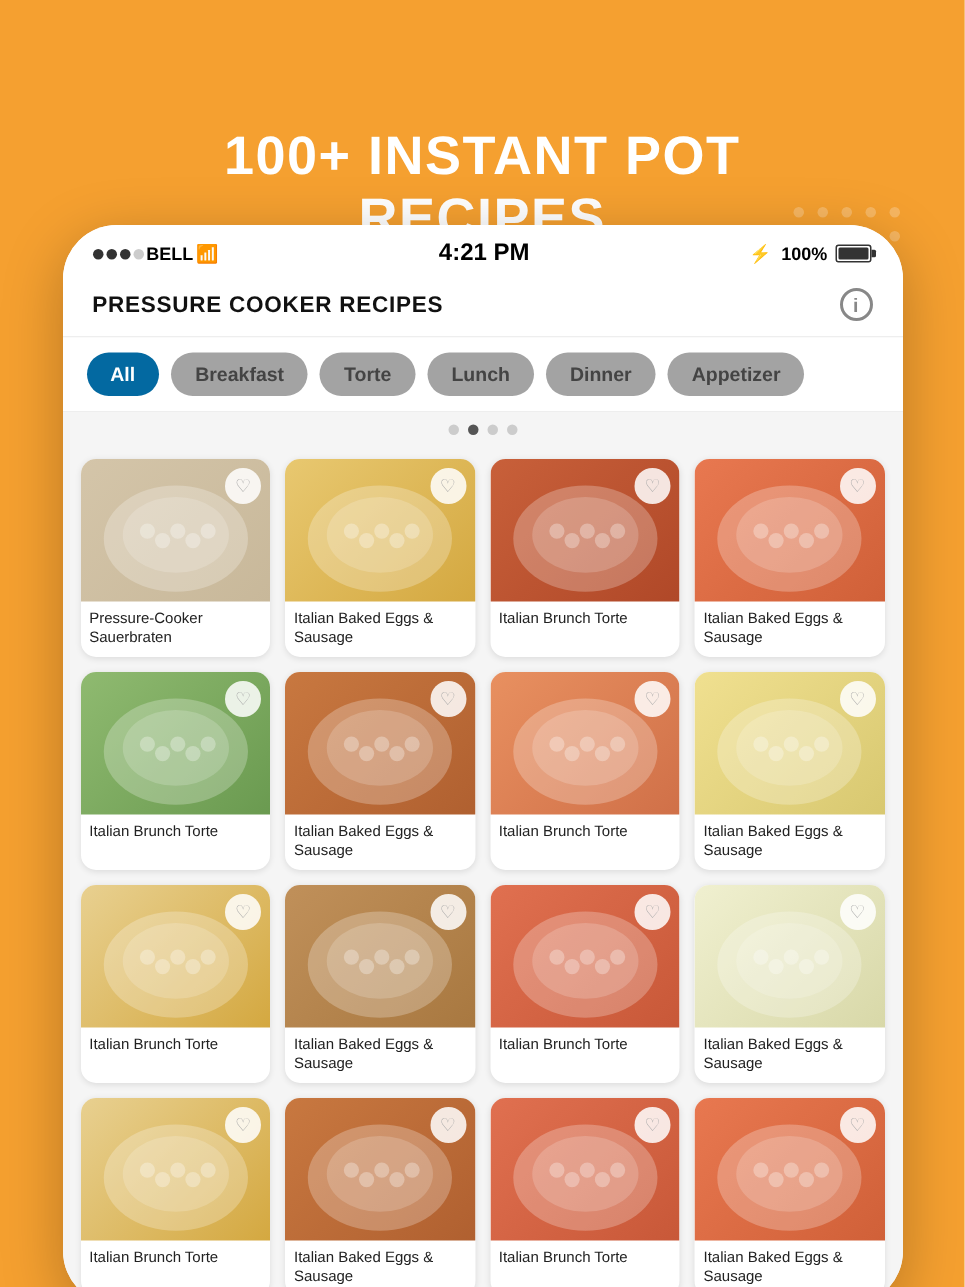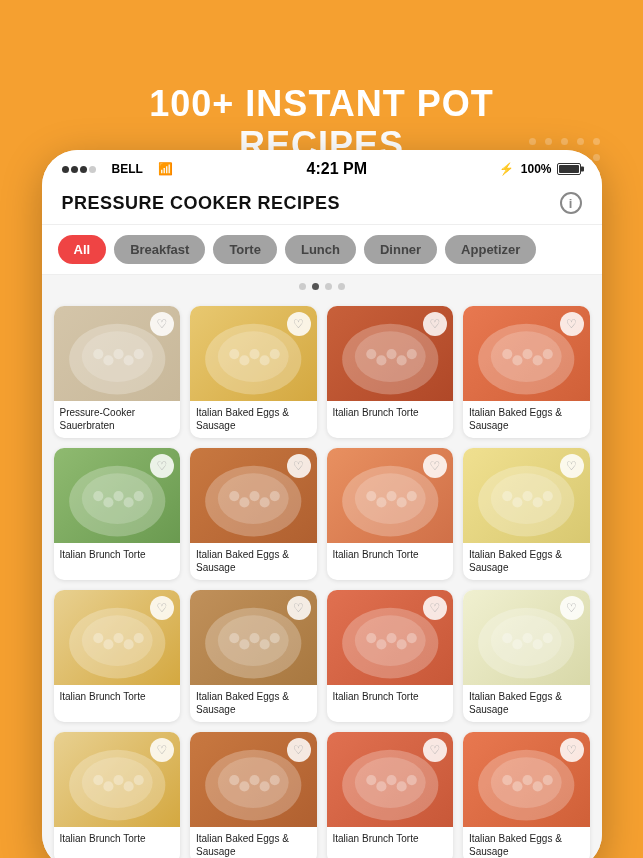--- a/index.html
+++ b/index.html
@@ -72,21 +72,21 @@
     .status-bar {
       background: #fff;
       display: flex;
       justify-content: space-between;
       align-items: center;
       padding: 10px 20px 6px 20px;
       font-size: 12px;
       font-weight: 600;
     }
 
-    .status-left { display: flex; align-items: center; gap: 16px; }
+    .status-left { display: flex; align-items: center; gap: 2px; }
     .status-dots { display: flex; gap: 2px; }
     .status-dot { width: 7px; height: 7px; border-radius: 50%; background: #333; }
     .status-dot.faded { background: #ccc; }
 
     .status-center { font-size: 16px; font-weight: 600; }
     .status-right { display: flex; align-items: center; gap: 6px; font-size: 12px; }
 
     .battery-icon {
       width: 24px;
       height: 12px;
@@ -118,21 +118,21 @@
     .app-header {
       background: #fff;
       padding: 8px 20px 10px 20px;
       display: flex;
       justify-content: space-between;
       align-items: center;
       border-bottom: 1px solid #eee;
     }
 
     .app-title {
-      font-size: 18px;
+      font-size: 15px;
       font-weight: 800;
       letter-spacing: 0.5px;
       color: #111;
     }
 
     .info-btn {
       width: 22px;
       height: 22px;
       border-radius: 50%;
       border: 2px solid #888;
@@ -161,21 +161,21 @@
       padding: 7px 16px;
       border-radius: 20px;
       font-size: 13px;
       font-weight: 600;
       cursor: pointer;
       white-space: nowrap;
       border: none;
     }
 
     .filter-tab.active {
-      background: #ef4444;
+      background: #0369a1;
       color: #fff;
     }
 
     .filter-tab:not(.active) {
       background: #a3a3a3;
       color: #444;
     }
 
     
     .scroll-dots {

